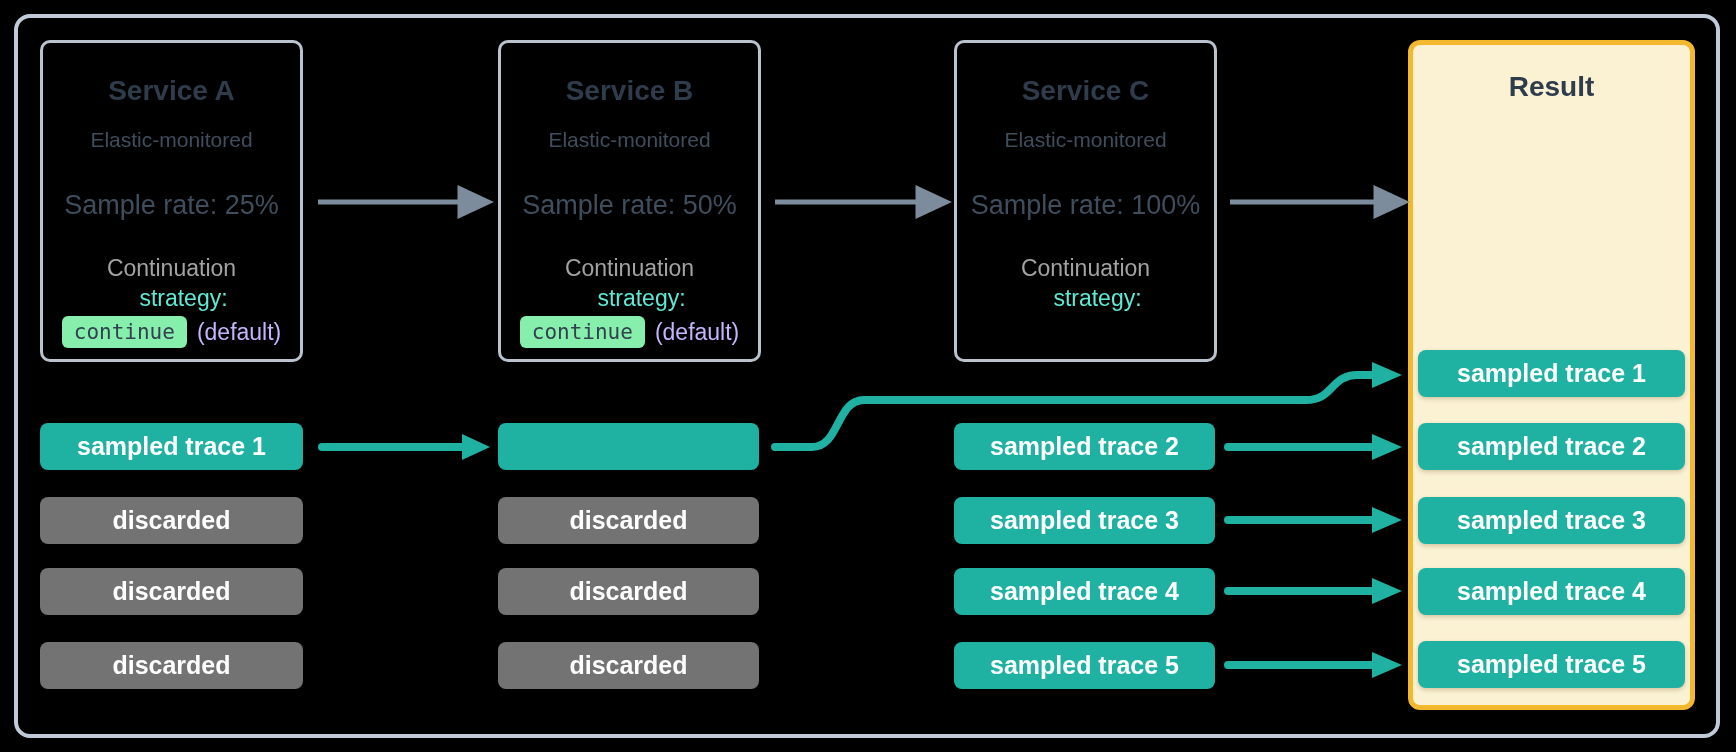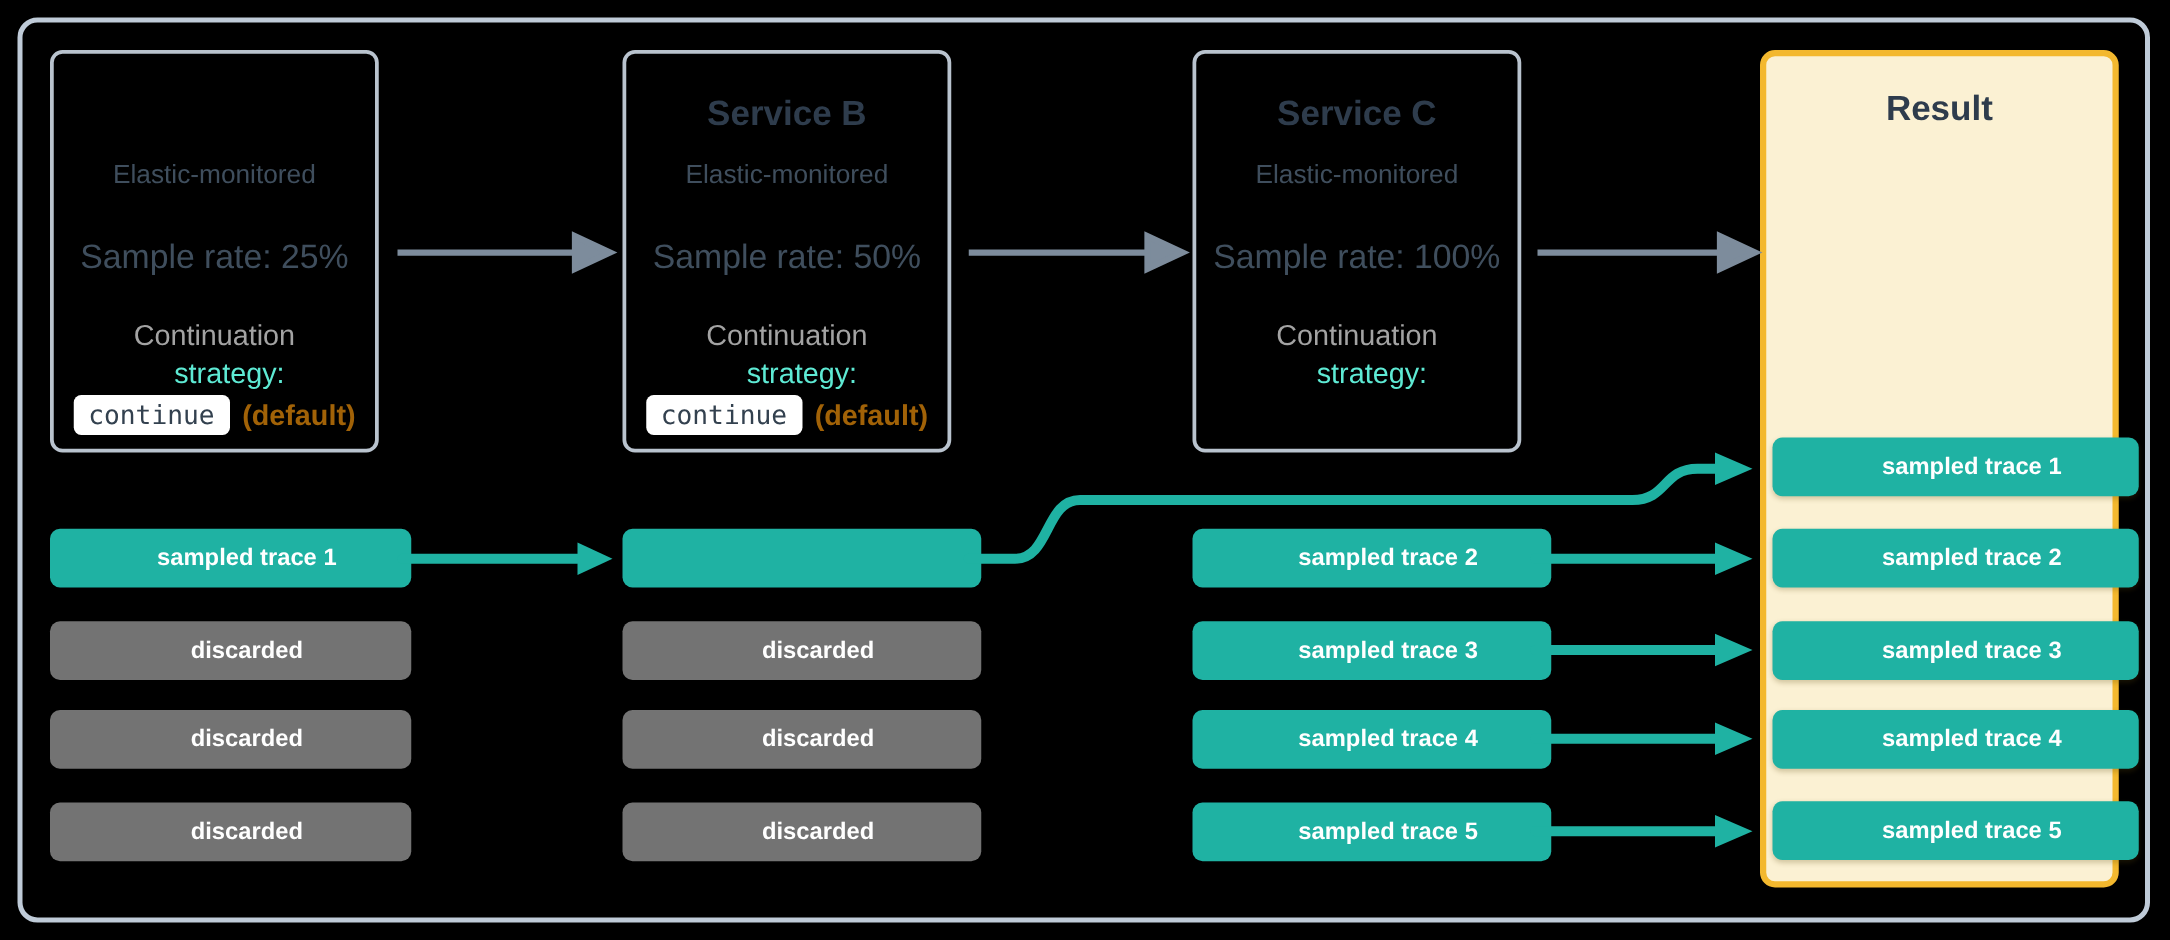--- a/index.html
+++ b/index.html
@@ -19,39 +19,39 @@
   .svc-title{top:32px;font-size:28px;line-height:32px;font-weight:bold;color:#2e3c4c;}
   .svc-sub{top:84px;font-size:21px;line-height:26px;font-weight:500;color:#3f4e5d;}
   .svc-rate{top:148px;font-size:27px;line-height:28px;font-weight:500;color:#3f4e5d;}
   .svc-cont1{top:211px;font-size:23px;line-height:28px;font-weight:500;color:#a3a3a3;}
   .svc-cont2{top:241px;font-size:23px;line-height:28px;font-weight:500;color:#5eead4;margin-left:12px;}
   .svc-badge-row{
     position:absolute;top:272px;left:0;width:100%;height:34px;
     display:flex;align-items:center;justify-content:center;gap:10px;
   }
   .code-badge{
-    display:inline-block;background:#ffffff;color:#33414f;border-radius:6px;
+    display:inline-block;background:#86efac;color:#33414f;border-radius:6px;
     font-family:"DejaVu Sans Mono", monospace;font-size:21px;line-height:32px;
     padding:0 12px;
   }
-  .badge-suffix{font-size:23px;color:#a16207;font-weight:700;}
+  .badge-suffix{font-size:23px;color:#c4b5fd;font-weight:400;}
   .badge-suffix:empty{display:none;}
 
   .result-panel{
     position:absolute;left:1408px;top:40px;width:287px;height:670px;box-sizing:border-box;
     background:#fbf1d3;border:5px solid #f3b82e;border-radius:12px;
   }
   .result-title{
     position:absolute;top:26px;left:0;width:100%;text-align:center;
     font-size:28px;line-height:32px;font-weight:bold;color:#2e3c4c;
   }
 
   .pill{
     position:absolute;height:47px;border-radius:8px;display:flex;align-items:center;
-    justify-content:center;color:#ffffff;font-size:19px;font-weight:600;padding-left:26px;
+    justify-content:center;color:#ffffff;font-size:25px;font-weight:600;
   }
   .pill.teal{background:#1fb2a3;}
   .pill.red{background:#737373;}
   .pill.in-result{box-shadow:0 2px 4px rgba(90,70,10,0.25);}
 
   .col1{left:40px;width:263px;}
   .col2{left:498px;width:261px;}
   .col3{left:954px;width:261px;}
   .colr{left:1418px;width:267px;}
   .row0{top:350px;}
@@ -67,20 +67,21 @@
   .arrow-layer{position:absolute;left:0;top:0;width:1736px;height:752px;pointer-events:none;}
 </style>
 </head>
 <body>
 
 <div class="canvas">
 
   <div class="outer-frame"></div>
 
   <div class="service-box" style="left:40px">
+    <div class="line svc-title">Service A</div>
     <div class="line svc-sub">Elastic-monitored</div>
     <div class="line svc-rate">Sample rate: 25%</div>
     <div class="line svc-cont1">Continuation</div>
     <div class="line svc-cont2">strategy:</div>
     <div class="svc-badge-row">
       <span class="code-badge">continue</span>
       <span class="badge-suffix">(default)</span>
     </div>
   </div>
 

